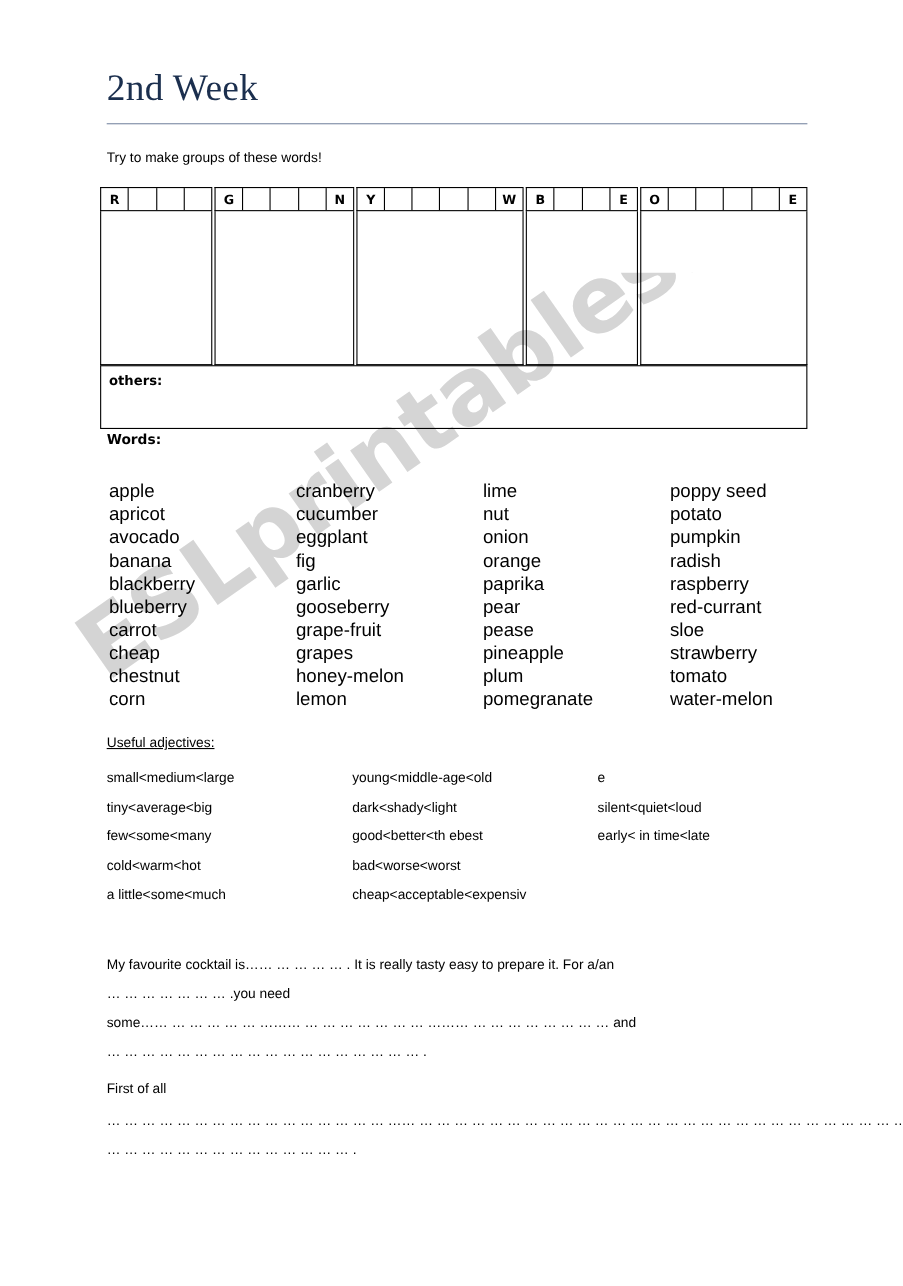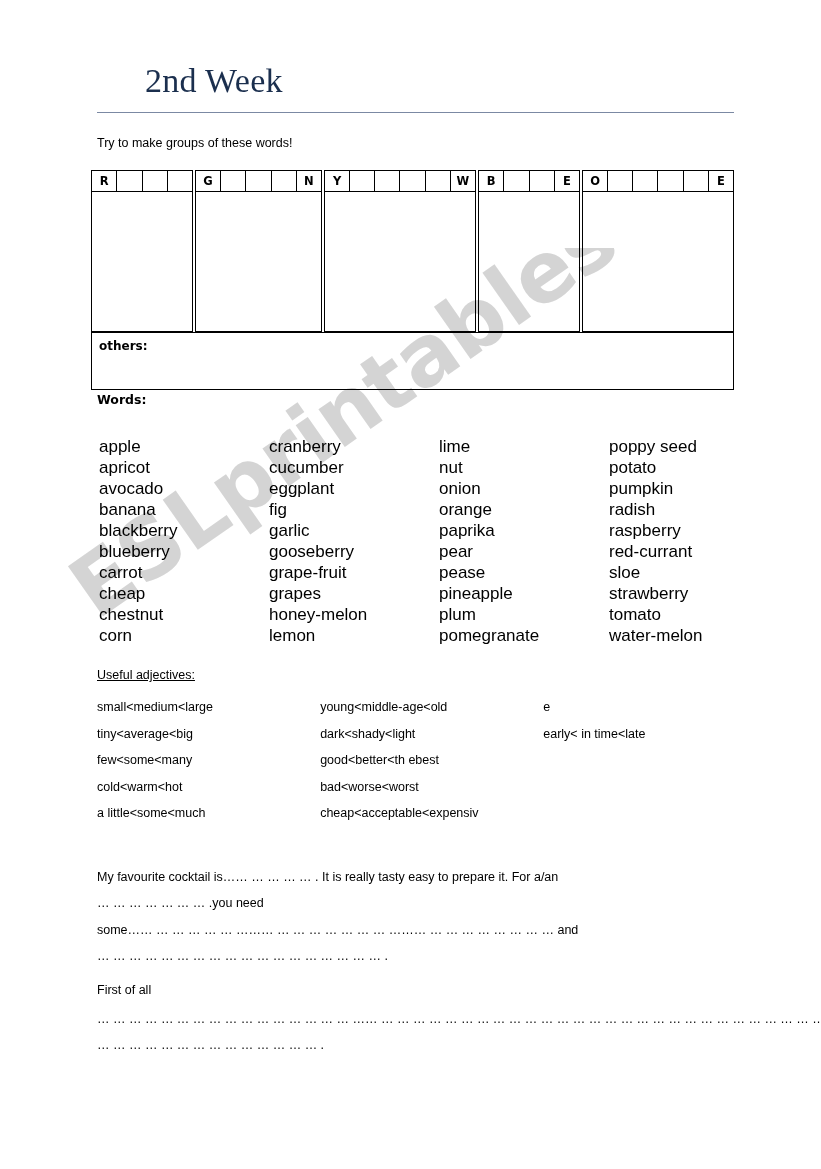--- a/index.html
+++ b/index.html
@@ -51,21 +51,20 @@
 
   
   .title {
     position: absolute;
     left: 97px;
     top: 62px;
     font-family: "Liberation Serif", serif;
     font-size: 34px;
     color: #1b2f4e;
     letter-spacing: 0.3px;
-    margin-left: 48px;
   }
   .title-rule {
     position: absolute;
     left: 97px;
     top: 112px;
     width: 637px;
     height: 1px;
     background: #7b89a3;
   }
 
@@ -359,20 +358,21 @@
         </div>
         <div class="adj-col">
           <div class="adj-item">young&lt;middle-age&lt;old</div>
           <div class="adj-item">dark&lt;shady&lt;light</div>
           <div class="adj-item">good&lt;better&lt;th ebest</div>
           <div class="adj-item">bad&lt;worse&lt;worst</div>
           <div class="adj-item">cheap&lt;acceptable&lt;expensiv</div>
         </div>
         <div class="adj-col c3">
           <div class="adj-item">e</div>
+          <div class="adj-item">silent&lt;quiet&lt;loud</div>
           <div class="adj-item">early&lt; in time&lt;late</div>
         </div>
       </div>
 
     <div class="para">
       <div class="para-line">My favourite cocktail is…… … … … … . It is really tasty easy to prepare it. For a/an</div>
       <div class="para-line">… … … … … … … .you need</div>
     </div>
 
     <div class="fill-line fill-1">some…… … … … … … ……… … … … … … … … ……… … … … … … … … …  and</div>

